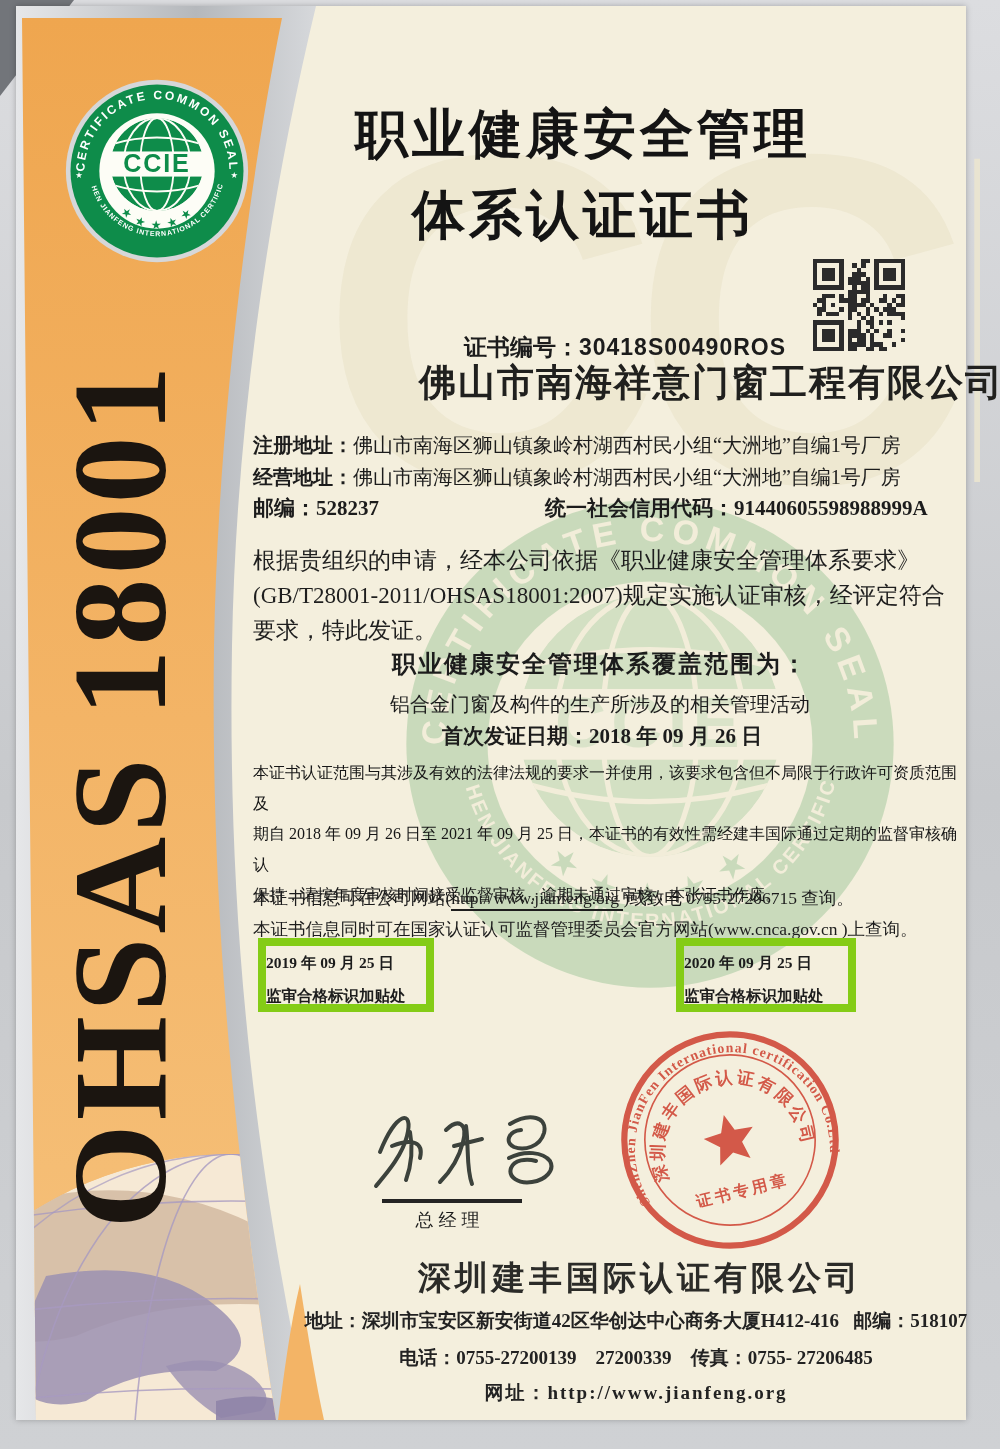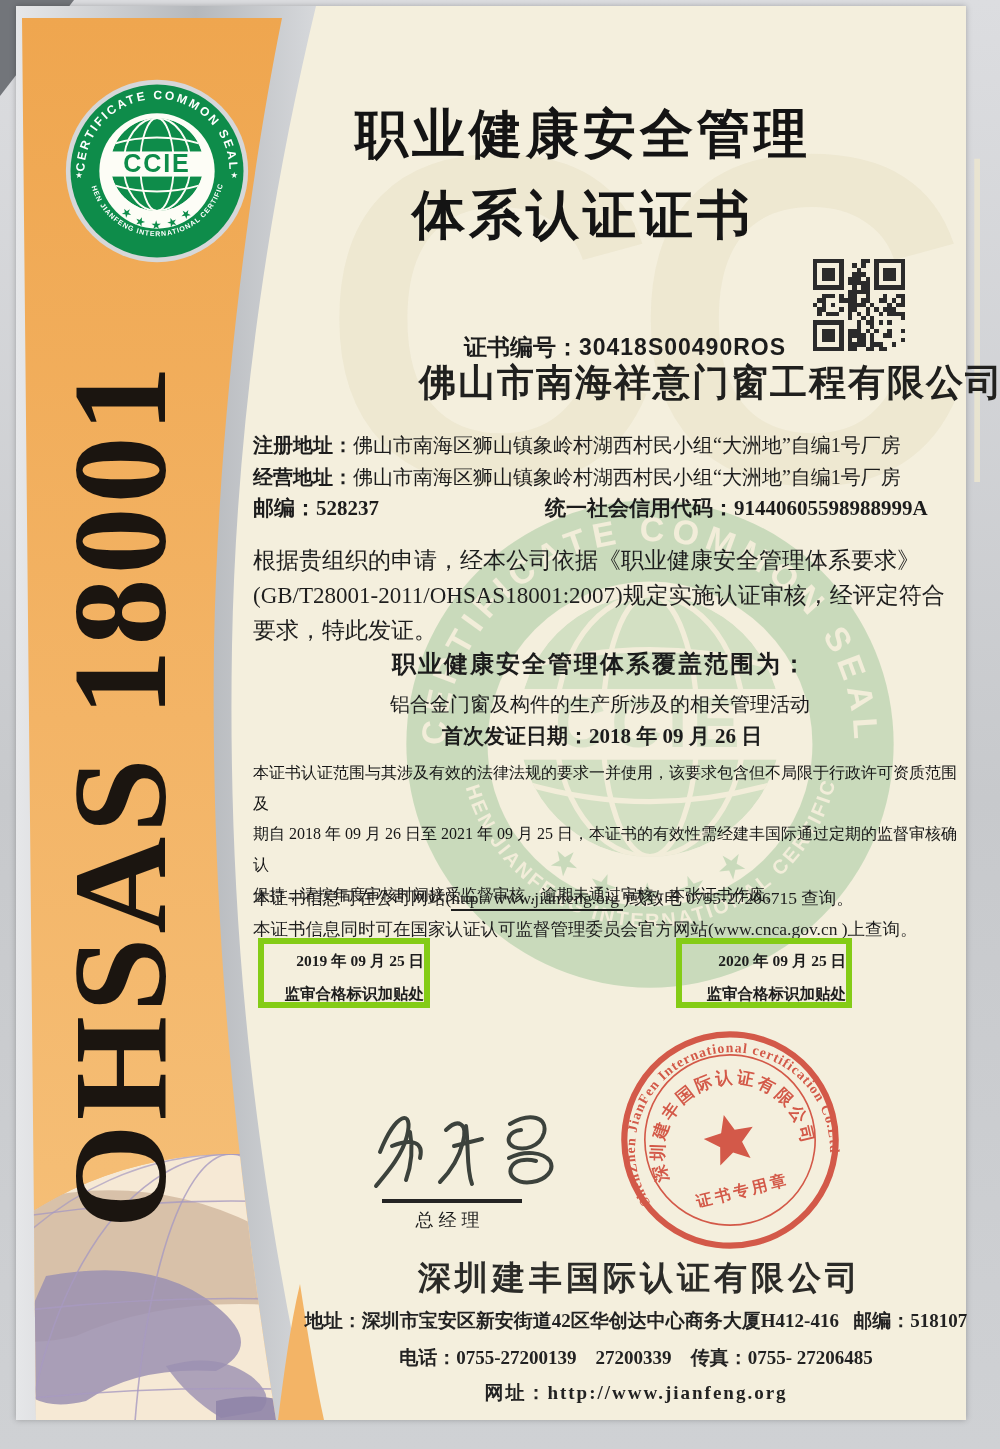--- a/index.html
+++ b/index.html
@@ -34,21 +34,21 @@
   .addr{left:253px;width:700px;font-size:20px;}
   .addr .lab{font-weight:700;}
   .meta{font-size:21px;font-weight:700;}
   .bodyline{left:253px;width:705px;font-size:23px;color:#1e1e1e;}
   .scopehead{left:250px;width:700px;text-align:center;top:648px;font-size:24px;font-weight:700;letter-spacing:2px;}
   .scope{left:250px;width:700px;text-align:center;top:691px;font-size:20px;}
   .firstissue{left:252px;width:700px;text-align:center;top:722px;font-size:21px;font-weight:700;}
   .terms{left:253px;width:707px;font-size:16px;line-height:30.5px;color:#161616;}
   .info{left:253px;width:720px;font-size:17.5px;font-weight:400;}
   .doc-link{border-bottom:2px solid #1d1d1d;padding-bottom:1px;}
-  .sticker{border:6px solid #84cc16;text-align:right;font-weight:700;font-size:15.5px;background:transparent;}
+  .sticker{border:8px solid #84cc16;text-align:left;font-weight:700;font-size:15.5px;background:transparent;}
   .sticker .d{margin-top:7px;}
   .sticker .c{margin-top:12px;}
   .sigwrap{left:362px;top:1090px;width:210px;height:118px;z-index:6;}
   .signer{left:330px;width:240px;text-align:center;top:1208px;font-size:18px;letter-spacing:5px;}
   .sealbox{left:612px;top:1022px;width:236px;height:236px;transform:rotate(-14deg);z-index:7;opacity:.95;}
   .issuername{left:290px;width:700px;text-align:center;top:1256px;font-family:"Liberation Sans",sans-serif;
     font-weight:800;font-size:33px;letter-spacing:4px;color:#2b2b28;}
   .issuerline{left:286px;width:700px;text-align:center;font-weight:700;font-size:19px;color:#222;}
   .qr{left:813px;top:256px;width:92px;height:98px;z-index:6;}
 </style>

